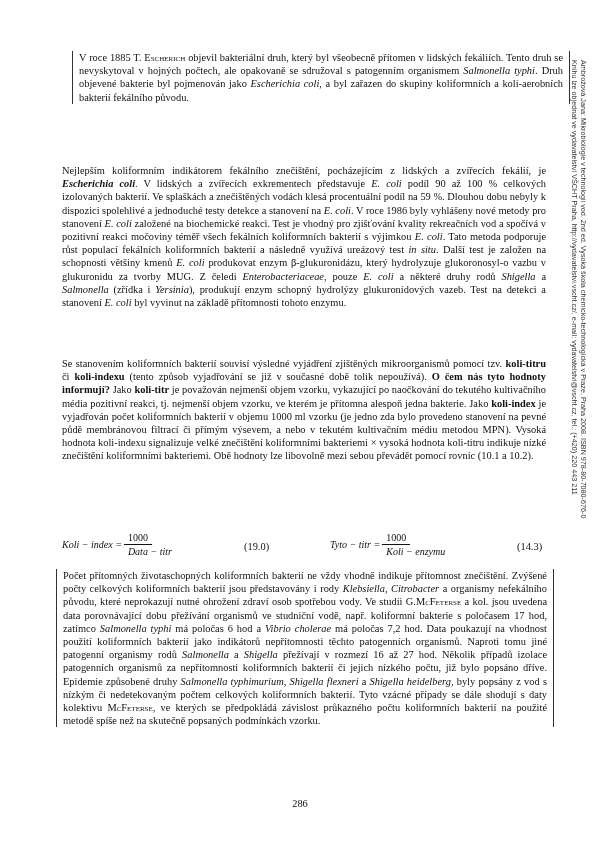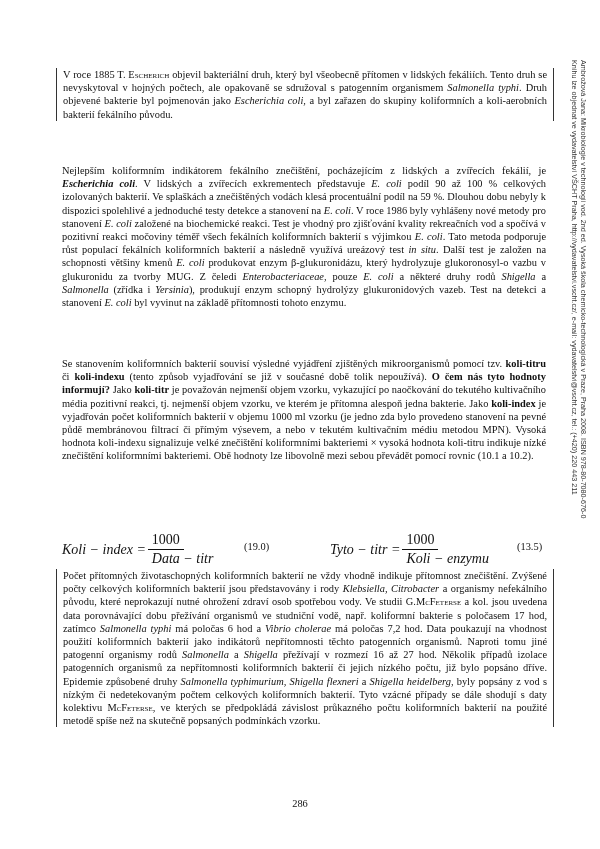--- a/index.html
+++ b/index.html
@@ -6,36 +6,36 @@
     body { width: 600px; height: 849px; position: relative; overflow: hidden;
            font-family: "Liberation Serif", serif; color: #111; }
     .page { position: absolute; left: 0; top: 0; width: 600px; height: 849px; }
     .para { position: absolute; left: 62px; width: 484px; font-size: 10.4px; line-height: 13.2px;
             text-align: justify; margin: 0; }
     .boxed { position: absolute; left: 56px; width: 496px; border-left: 1px solid #333; border-right: 1px solid #333; }
     .boxed .para { position: static; margin-left: 6px; width: 484px; }
     .sc { font-variant: small-caps; }
     i { font-style: italic; }
     b { font-weight: bold; }
-    .eq { position: absolute; font-size: 14px; font-style: italic; display: flex; align-items: center; }
+    .eq { position: absolute; font-size: 10px; font-style: italic; display: flex; align-items: center; }
     .frac { display: inline-flex; flex-direction: column; align-items: flex-start; margin-left: 2px; }
     .frac .num { font-style: normal; padding: 0 4px 1px; border-bottom: 1px solid #111; }
     .frac .den { padding: 1px 4px 0; }
     .eqno { position: absolute; font-size: 10.4px; }
     .pagenum { position: absolute; top: 798px; left: 0; width: 600px; text-align: center; font-size: 10.4px; }
     .side { position: absolute; left: 566px; top: 60px; width: 24px; height: 560px; }
     .side-inner { position: absolute; left: 0; top: 0; transform-origin: 0 0; transform: translate(22px, 0) rotate(90deg);
                   width: 560px; font-family: "Liberation Sans", sans-serif; font-size: 7.2px; line-height: 9px; color: #333; white-space: nowrap; }
   </style>
 </head>
 <body>
 
 <div class="page">
 
-  <div class="boxed" style="top:68px;">
+  <div class="boxed" style="top:51px;margin-left:16px;">
     <p class="para"><span>V roce 1885 T. </span><span class="sc">Escherich</span><span> objevil bakteriální druh, který byl všeobecně přítomen v lidských fekáliích. Tento druh se nevyskytoval v hojných počtech, ale opakovaně se sdružoval s patogenním organismem </span><i>Salmonella typhi</i><span>. Druh objevené bakterie byl pojmenován jako </span><i>Escherichia coli</i><span>, a byl zařazen do skupiny koliformních a koli-aerobních bakterií fekálního původu.</span></p>
   </div>
 
   <p class="para" style="top:164px;"><span>Nejlepším koliformním indikátorem fekálního znečištění, pocházejícím z lidských a zvířecích fekálií, je </span><b><i>Escherichia coli</i></b><span>. V lidských a zvířecích exkrementech představuje </span><i>E. coli</i><span> podíl 90 až 100 % celkových izolovaných bakterií. Ve splaškách a znečištěných vodách klesá procentuální podíl na 59 %. Dlouhou dobu nebyly k dispozici spolehlivé a jednoduché testy detekce a stanovení na </span><i>E. coli</i><span>. V roce 1986 byly vyhlášeny nové metody pro stanovení </span><i>E. coli</i><span> založené na biochemické reakci. Test je vhodný pro zjišťování kvality rekreačních vod a spočívá v pozitivní reakci močoviny téměř všech fekálních koliformních bakterií s výjimkou </span><i>E. coli</i><span>. Tato metoda podporuje růst populací fekálních koliformních bakterií a následně využívá ureázový test </span><i>in situ</i><span>. Další test je založen na schopnosti většiny kmenů </span><i>E. coli</i><span> produkovat enzym β-glukuronidázu, který hydrolyzuje glukoronosyl-o vazbu v glukuronidu za tvorby MUG. Z čeledi </span><i>Enterobacteriaceae</i><span>, pouze </span><i>E. coli</i><span> a některé druhy rodů </span><i>Shigella</i><span> a </span><i>Salmonella</i><span> (zřídka i </span><i>Yersinia</i><span>), produkují enzym schopný hydrolýzy glukuronidových vazeb. Test na detekci a stanovení </span><i>E. coli</i><span> byl vyvinut na základě přítomnosti tohoto enzymu.</span></p>
 
   <p class="para" style="top:357px;"><span>Se stanovením koliformních bakterií souvisí výsledné vyjádření zjištěných mikroorganismů pomocí tzv. </span><b>koli-titru</b><span> či </span><b>koli-indexu</b><span> (tento způsob vyjadřování se již v současné době tolik nepoužívá). </span><b>O čem nás tyto hodnoty informují?</b><span> Jako </span><b>koli-titr</b><span> je považován nejmenší objem vzorku, vykazující po naočkování do tekutého kultivačního média pozitivní reakci, tj. nejmenší objem vzorku, ve kterém je přítomna alespoň jedna bakterie. Jako </span><b>koli-index</b><span> je vyjadřován počet koliformních bakterií v objemu 1000 ml vzorku (je jedno zda bylo provedeno stanovení na pevné půdě membránovou filtrací či přímým výsevem, a nebo v tekutém kultivačním médiu metodou MPN). Vysoká hodnota koli-indexu signalizuje velké znečištění koliformními bakteriemi × vysoká hodnota koli-titru indikuje nízké znečištění koliformními bakteriemi. Obě hodnoty lze libovolně mezi sebou převádět pomocí rovnic (10.1 a 10.2).</span></p>
 
   <div class="eq" style="left:62px; top:532px;">
     <span>Koli − index =</span>
     <span class="frac">
@@ -45,21 +45,21 @@
   </div>
   <div class="eqno" style="left:244px; top:541px;">(19.0)</div>
 
   <div class="eq" style="left:330px; top:532px;">
     <span>Tyto − titr =</span>
     <span class="frac">
       <span class="num">1000</span>
       <span class="den">Koli − enzymu</span>
     </span>
   </div>
-  <div class="eqno" style="left:517px; top:541px;">(13.5)</div>
+  <div class="eqno" style="left:517px; top:541px;">(14.3)</div>
 
   <div class="boxed" style="top:569px;">
     <p class="para"><span>Počet přítomných životaschopných koliformních bakterií ne vždy vhodně indikuje přítomnost znečištění. Zvýšené počty celkových koliformních bakterií jsou představovány i rody </span><i>Klebsiella, Citrobacter</i><span> a organismy nefekálního původu, které neprokazují nutné ohrožení zdraví osob spotřebou vody. Ve studii G.</span><span class="sc">McFeterse</span><span> a kol. jsou uvedena data porovnávající dobu přežívání organismů ve studniční vodě, např. koliformní bakterie s poločasem 17 hod, zatímco </span><i>Salmonella typhi</i><span> má poločas 6 hod a </span><i>Vibrio cholerae</i><span> má poločas 7,2 hod. Data poukazují na vhodnost použití koliformních bakterií jako indikátorů nepřítomnosti těchto patogenních organismů. Naproti tomu jiné patogenní organismy rodů </span><i>Salmonella</i><span> a </span><i>Shigella</i><span> přežívají v rozmezí 16 až 27 hod. Několik případů izolace patogenních organismů za nepřítomnosti koliformních bakterií či jejich nízkého počtu, již bylo popsáno dříve. Epidemie způsobené druhy </span><i>Salmonella typhimurium, Shigella flexneri</i><span> a </span><i>Shigella heidelberg</i><span>, byly popsány z vod s nízkým či nedetekovaným počtem celkových koliformních bakterií. Tyto vzácné případy se dále shodují s daty kolektivu </span><span class="sc">McFeterse</span><span>, ve kterých se předpokládá závislost průkazného počtu koliformních bakterií na použité metodě spíše než na skutečně popsaných podmínkách vzorku.</span></p>
   </div>
 
   <div class="pagenum">286</div>
 
   <div class="side">
     <div class="side-inner">
       <div>Ambrožová Jana: Mikrobiologie v technologii vod. 2nd ed. Vysoká škola chemicko-technologická v Praze, Praha 2008. ISBN 978-80-7080-676-0</div>

